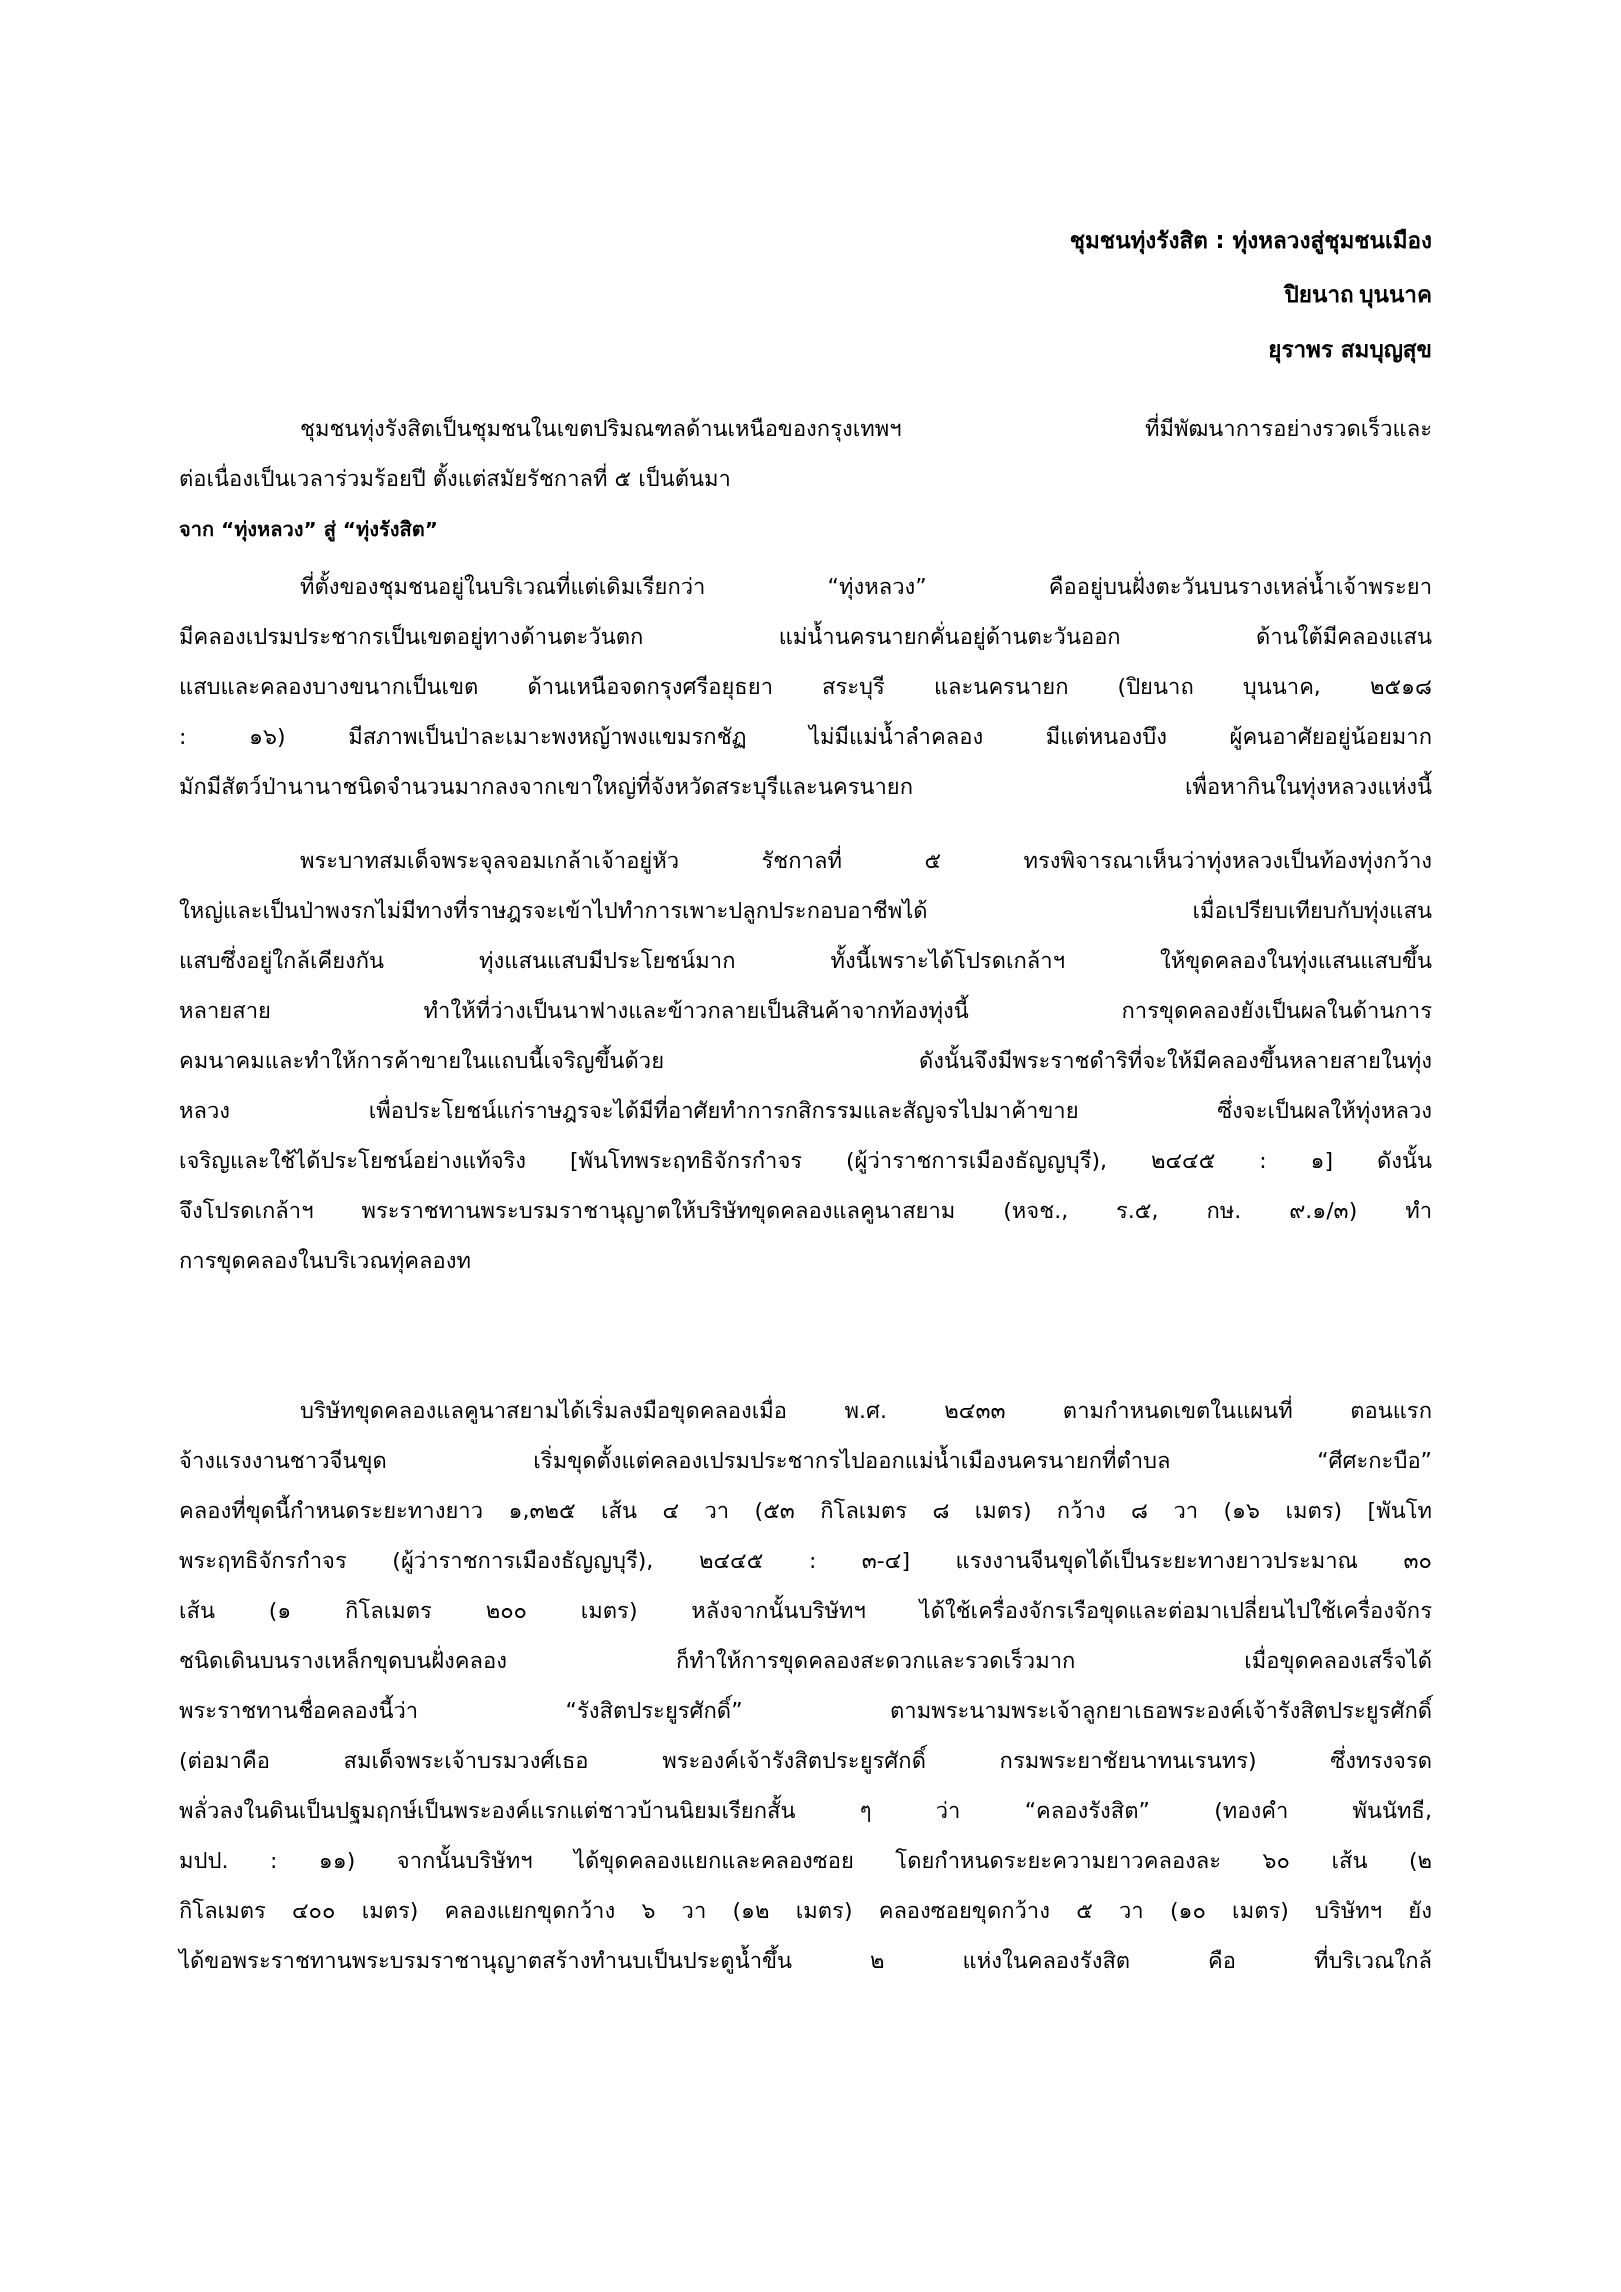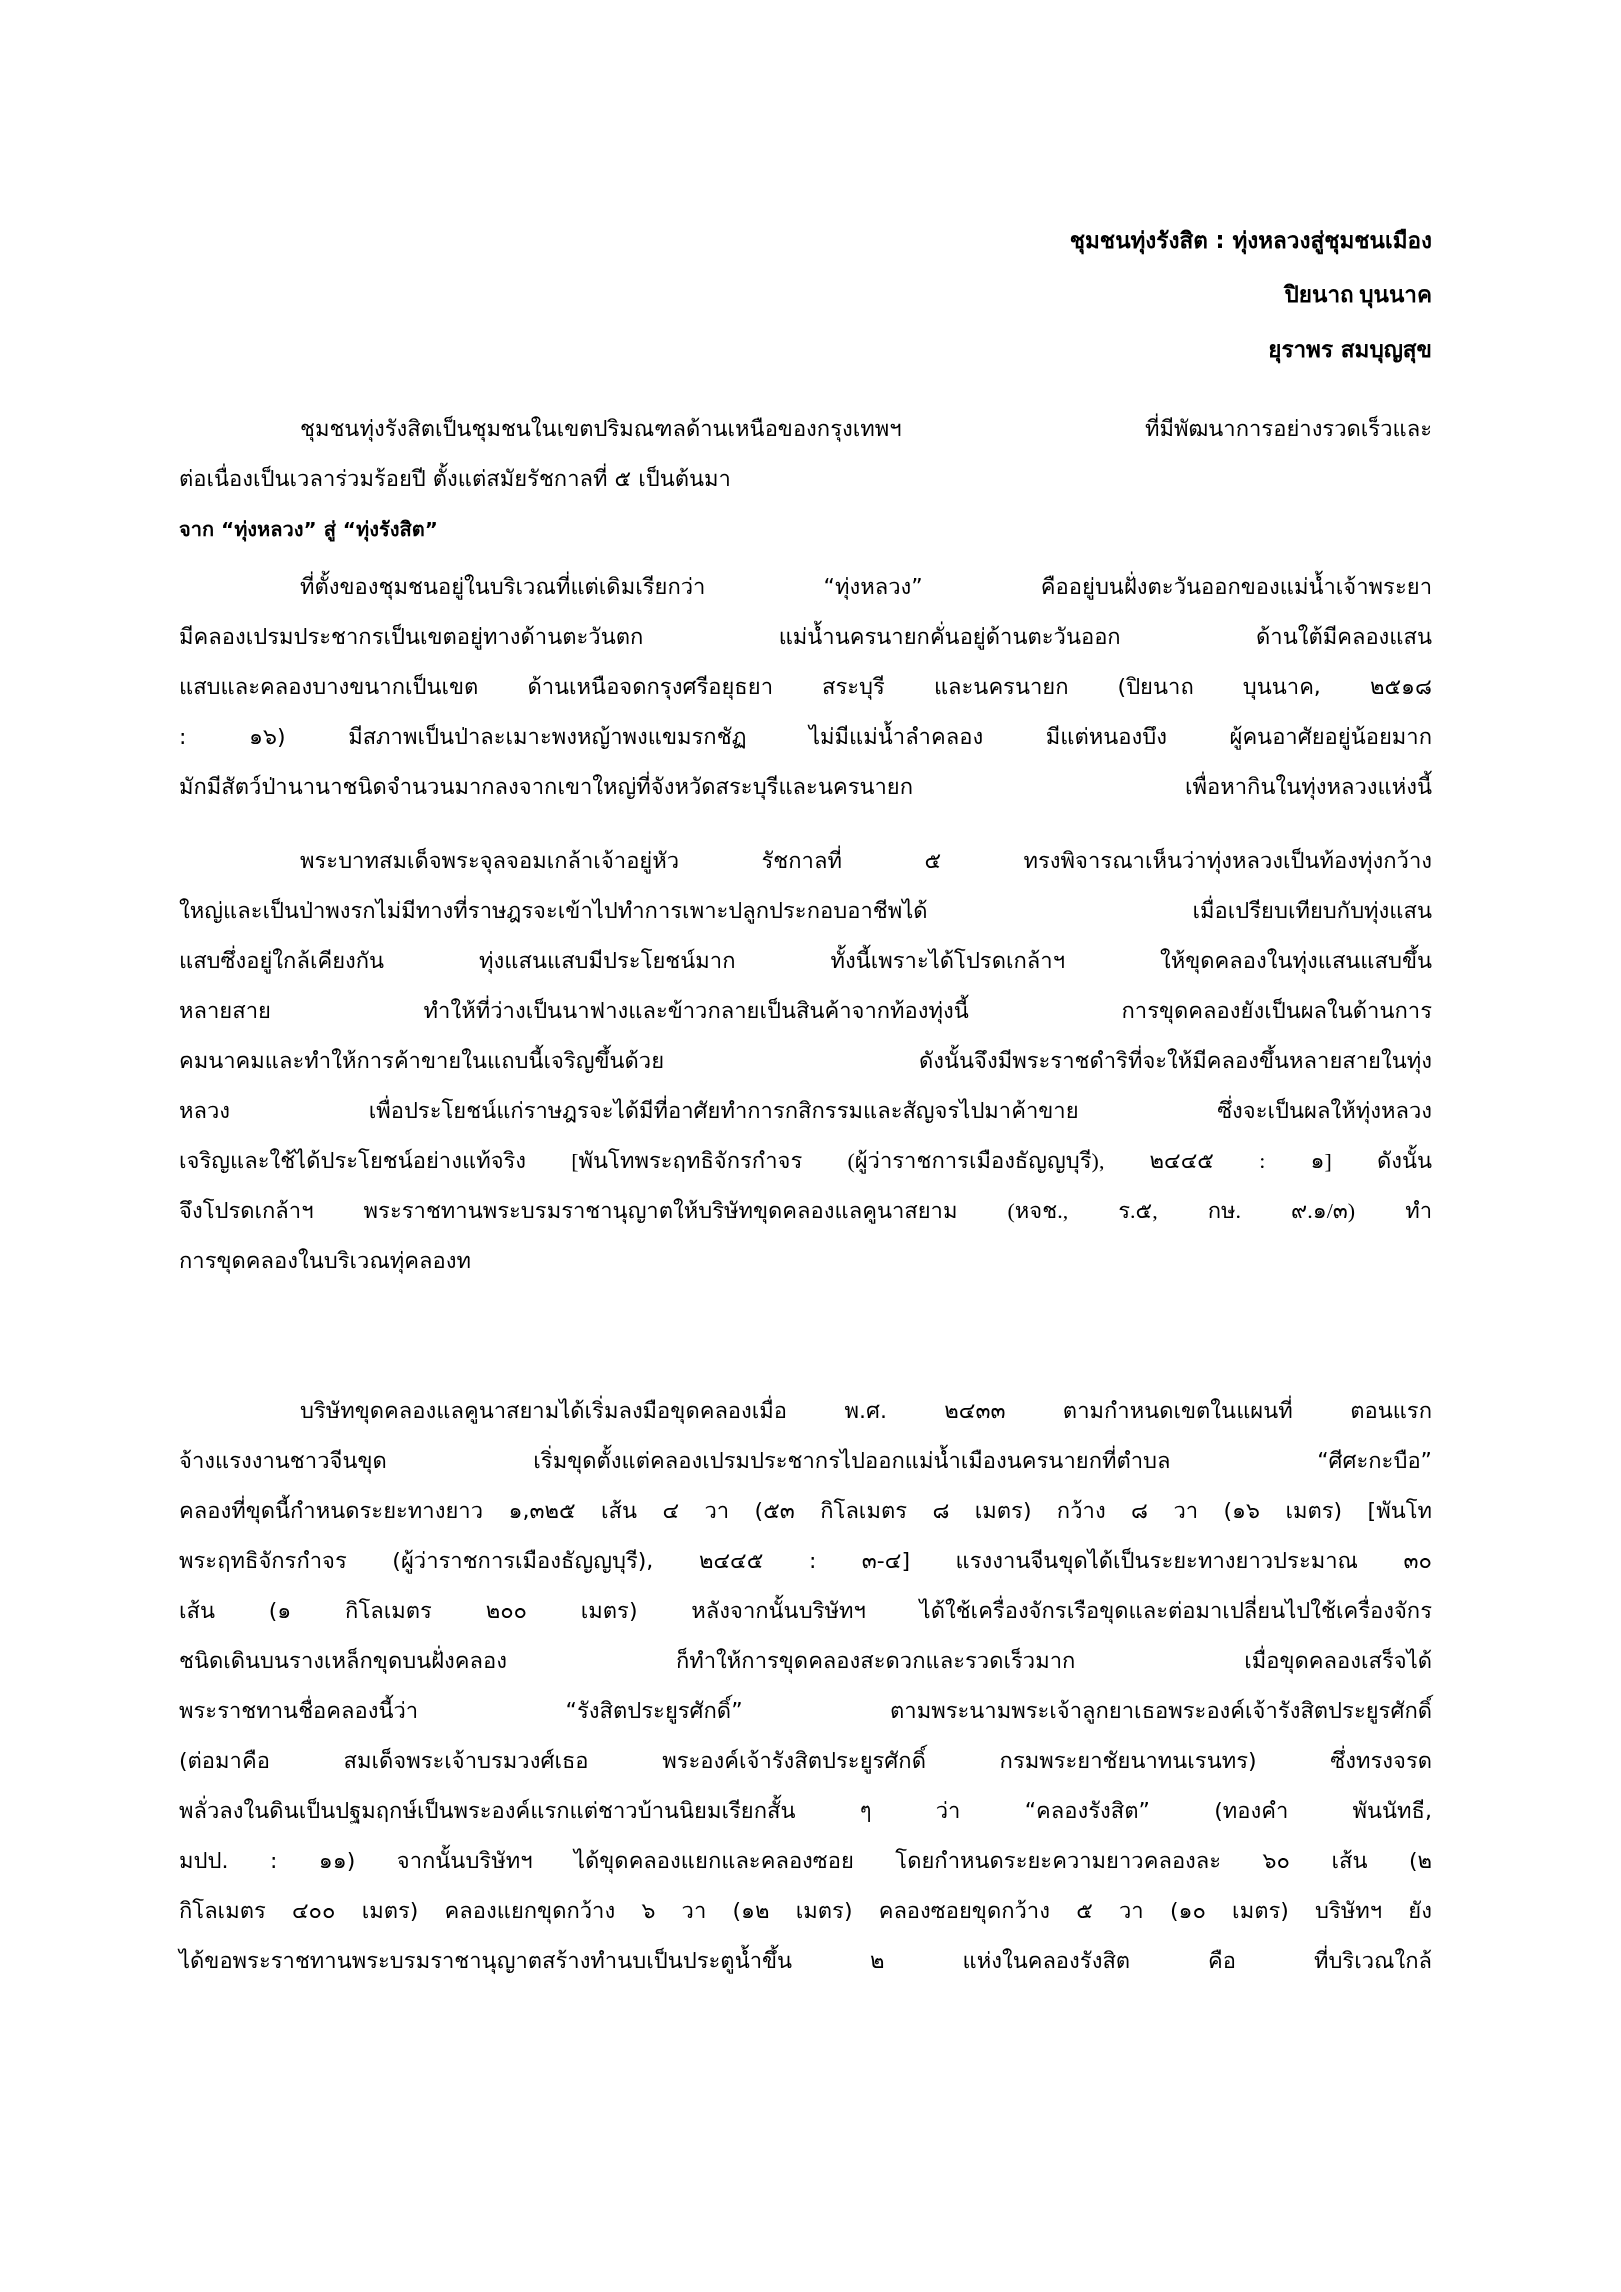--- a/index.html
+++ b/index.html
@@ -69,42 +69,42 @@
     .heading {
       position: absolute;
       left: 0;
       top: 510px;
       font-weight: bold;
       font-size: 20px;
       line-height: 39px;
     }
     .p0 { top: 404px; }
     .p1 { top: 562px; }
-    .p2 { top: 836px; font-family: Liberation Serif, serif; }
+    .p2 { top: 836px; }
     .p3 { top: 1386px; }
   </style>
 </head>
 <body>
 
 <div class="page">
 
   <div class="title">ชุมชนทุ่งรังสิต : ทุ่งหลวงสู่ชุมชนเมือง</div>
 
   <div class="author a1">ปิยนาถ  บุนนาค</div>
   <div class="author a2">ยุราพร  สมบุญสุข</div>
 
   <div class="para p0">
     <span class="line indent">ชุมชนทุ่งรังสิตเป็นชุมชนในเขตปริมณฑลด้านเหนือของกรุงเทพฯ ที่มีพัฒนาการอย่างรวดเร็วและ</span>
     <span class="line last">ต่อเนื่องเป็นเวลาร่วมร้อยปี ตั้งแต่สมัยรัชกาลที่ ๕ เป็นต้นมา</span>
   </div>
 
   <div class="heading">จาก “ทุ่งหลวง” สู่ “ทุ่งรังสิต”</div>
 
   <div class="para p1">
-    <span class="line indent">ที่ตั้งของชุมชนอยู่ในบริเวณที่แต่เดิมเรียกว่า “ทุ่งหลวง” คืออยู่บนฝั่งตะวันออกของแม่น้ำเจ้าพระยา</span>
+    <span class="line indent">ที่ตั้งของชุมชนอยู่ในบริเวณที่แต่เดิมเรียกว่า “ทุ่งหลวง” คืออยู่บนฝั่งตะวันบนรางเหล่น้ำเจ้าพระยา</span>
     <span class="line">มีคลองเปรมประชากรเป็นเขตอยู่ทางด้านตะวันตก แม่น้ำนครนายกคั่นอยู่ด้านตะวันออก ด้านใต้มีคลองแสน</span>
     <span class="line">แสบและคลองบางขนากเป็นเขต ด้านเหนือจดกรุงศรีอยุธยา สระบุรี และนครนายก (ปิยนาถ บุนนาค, ๒๕๑๘</span>
     <span class="line">:  ๑๖) มีสภาพเป็นป่าละเมาะพงหญ้าพงแขมรกชัฏ ไม่มีแม่น้ำลำคลอง มีแต่หนองบึง ผู้คนอาศัยอยู่น้อยมาก</span>
     <span class="line">มักมีสัตว์ป่านานาชนิดจำนวนมากลงจากเขาใหญ่ที่จังหวัดสระบุรีและนครนายก เพื่อหากินในทุ่งหลวงแห่งนี้</span>
   </div>
 
   <div class="para p2">
     <span class="line indent">พระบาทสมเด็จพระจุลจอมเกล้าเจ้าอยู่หัว รัชกาลที่ ๕ ทรงพิจารณาเห็นว่าทุ่งหลวงเป็นท้องทุ่งกว้าง</span>
     <span class="line">ใหญ่และเป็นป่าพงรกไม่มีทางที่ราษฎรจะเข้าไปทำการเพาะปลูกประกอบอาชีพได้ เมื่อเปรียบเทียบกับทุ่งแสน</span>
     <span class="line">แสบซึ่งอยู่ใกล้เคียงกัน ทุ่งแสนแสบมีประโยชน์มาก ทั้งนี้เพราะได้โปรดเกล้าฯ ให้ขุดคลองในทุ่งแสนแสบขึ้น</span>

